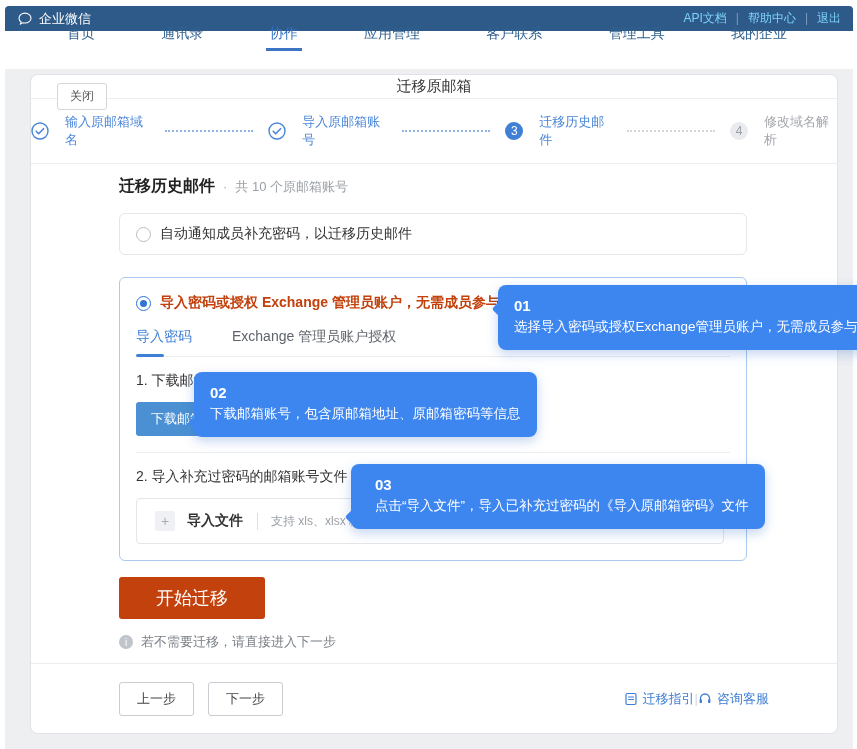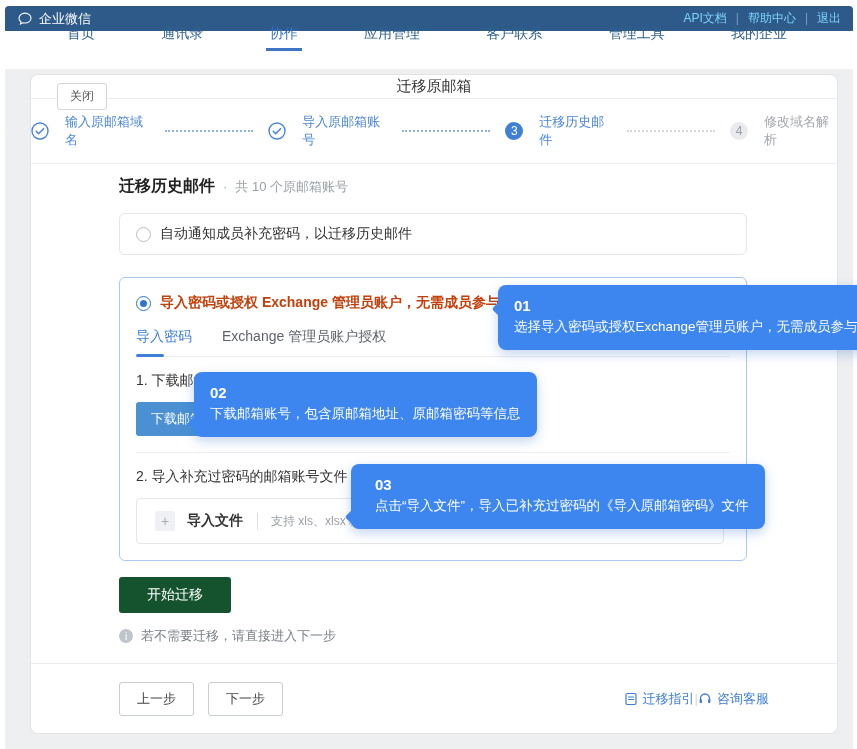--- a/index.html
+++ b/index.html
@@ -60,38 +60,38 @@
     border-radius:6px; display:flex; align-items:center; gap:9px; padding:0 16px;
     font-size:14px; color:#333; cursor:pointer; background:#fff; }
   .radio { width:15px; height:15px; border:1px solid #b9bdc3; border-radius:50%;
     background:#fff; flex:none; position:relative; }
   .radio.checked { border-color:#2e74d4; }
   .radio.checked::after { content:""; position:absolute; inset:3px; background:#2e74d4; border-radius:50%; }
   .option2 { width:628px; margin-top:22px; border:1px solid #a9c9f0; border-radius:6px;
     padding:16px 16px 16px; background:#fff; }
   .option2-head { display:flex; align-items:center; gap:9px; font-size:14px;
     font-weight:bold; color:#c2410c; cursor:pointer; }
-  .tabs { display:flex; gap:30px; margin-top:16px; border-bottom:1px solid #ebedf0; }
+  .tabs { display:flex; gap:40px; margin-top:16px; border-bottom:1px solid #ebedf0; }
   .tab { font-size:14px; padding-bottom:10px; color:#5f646b; cursor:pointer; position:relative; }
   .tab.active { color:#3e7fd8; }
   .tab.active::after { content:""; position:absolute; left:0; bottom:-1px; width:28px;
     height:3px; background:#3e7fd8; border-radius:2px; }
   .step-label { font-size:14px; color:#333; margin-top:15px; }
   .download-btn { margin-top:12px; display:inline-block; background:#4a90d2; color:#fff;
     font-size:13px; padding:8px 15px; border-radius:3px; border:none; cursor:pointer; }
   .inner-divider { border-top:1px solid #ebedf0; margin-top:16px; }
   .import-box { margin-top:12px; width:588px; height:46px; border:1px solid #e4e6e9;
     border-radius:4px; display:flex; align-items:center; padding:0 18px; gap:12px; cursor:pointer; }
   .plus { width:20px; height:20px; background:#f0f1f4; color:#a9adb3; border-radius:2px;
     display:flex; align-items:center; justify-content:center; font-size:14px; }
   .import-label { font-size:14px; font-weight:bold; color:#333; }
   .import-hint { font-size:12px; color:#9aa0a6; border-left:1px solid #dcdfe3;
     padding-left:13px; margin-left:2px; }
-  .start-btn { margin-top:16px; background:#14532d; color:#fff; font-size:14px;
-    padding:9px 28px; border:none; border-radius:3px; cursor:pointer; display:inline-block; }
+  .start-btn { margin-top:16px; background:#c2410c; color:#fff; font-size:18px;
+    padding:9px 37px; border:none; border-radius:3px; cursor:pointer; display:inline-block; }
   .note { display:flex; align-items:center; gap:8px; margin-top:14px; font-size:13px; color:#7b8087; }
   .info-icon { width:14px; height:14px; border-radius:50%; background:#c0c4cb; color:#fff;
     font-size:10px; display:flex; align-items:center; justify-content:center; flex:none; }
   
   .card-footer { position:absolute; left:0; right:0; bottom:0; height:70px;
     border-top:1px solid #ebedf0; display:flex; align-items:center;
     justify-content:space-between; padding:0 68px 0 88px; background:#fff; border-radius:0 0 8px 8px; }
   .footer-btns { display:flex; gap:14px; }
   .fbtn { background:#fff; border:1px solid #c9ccd1; border-radius:3px; font-size:13px;
     color:#444; padding:7px 17px; cursor:pointer; }

